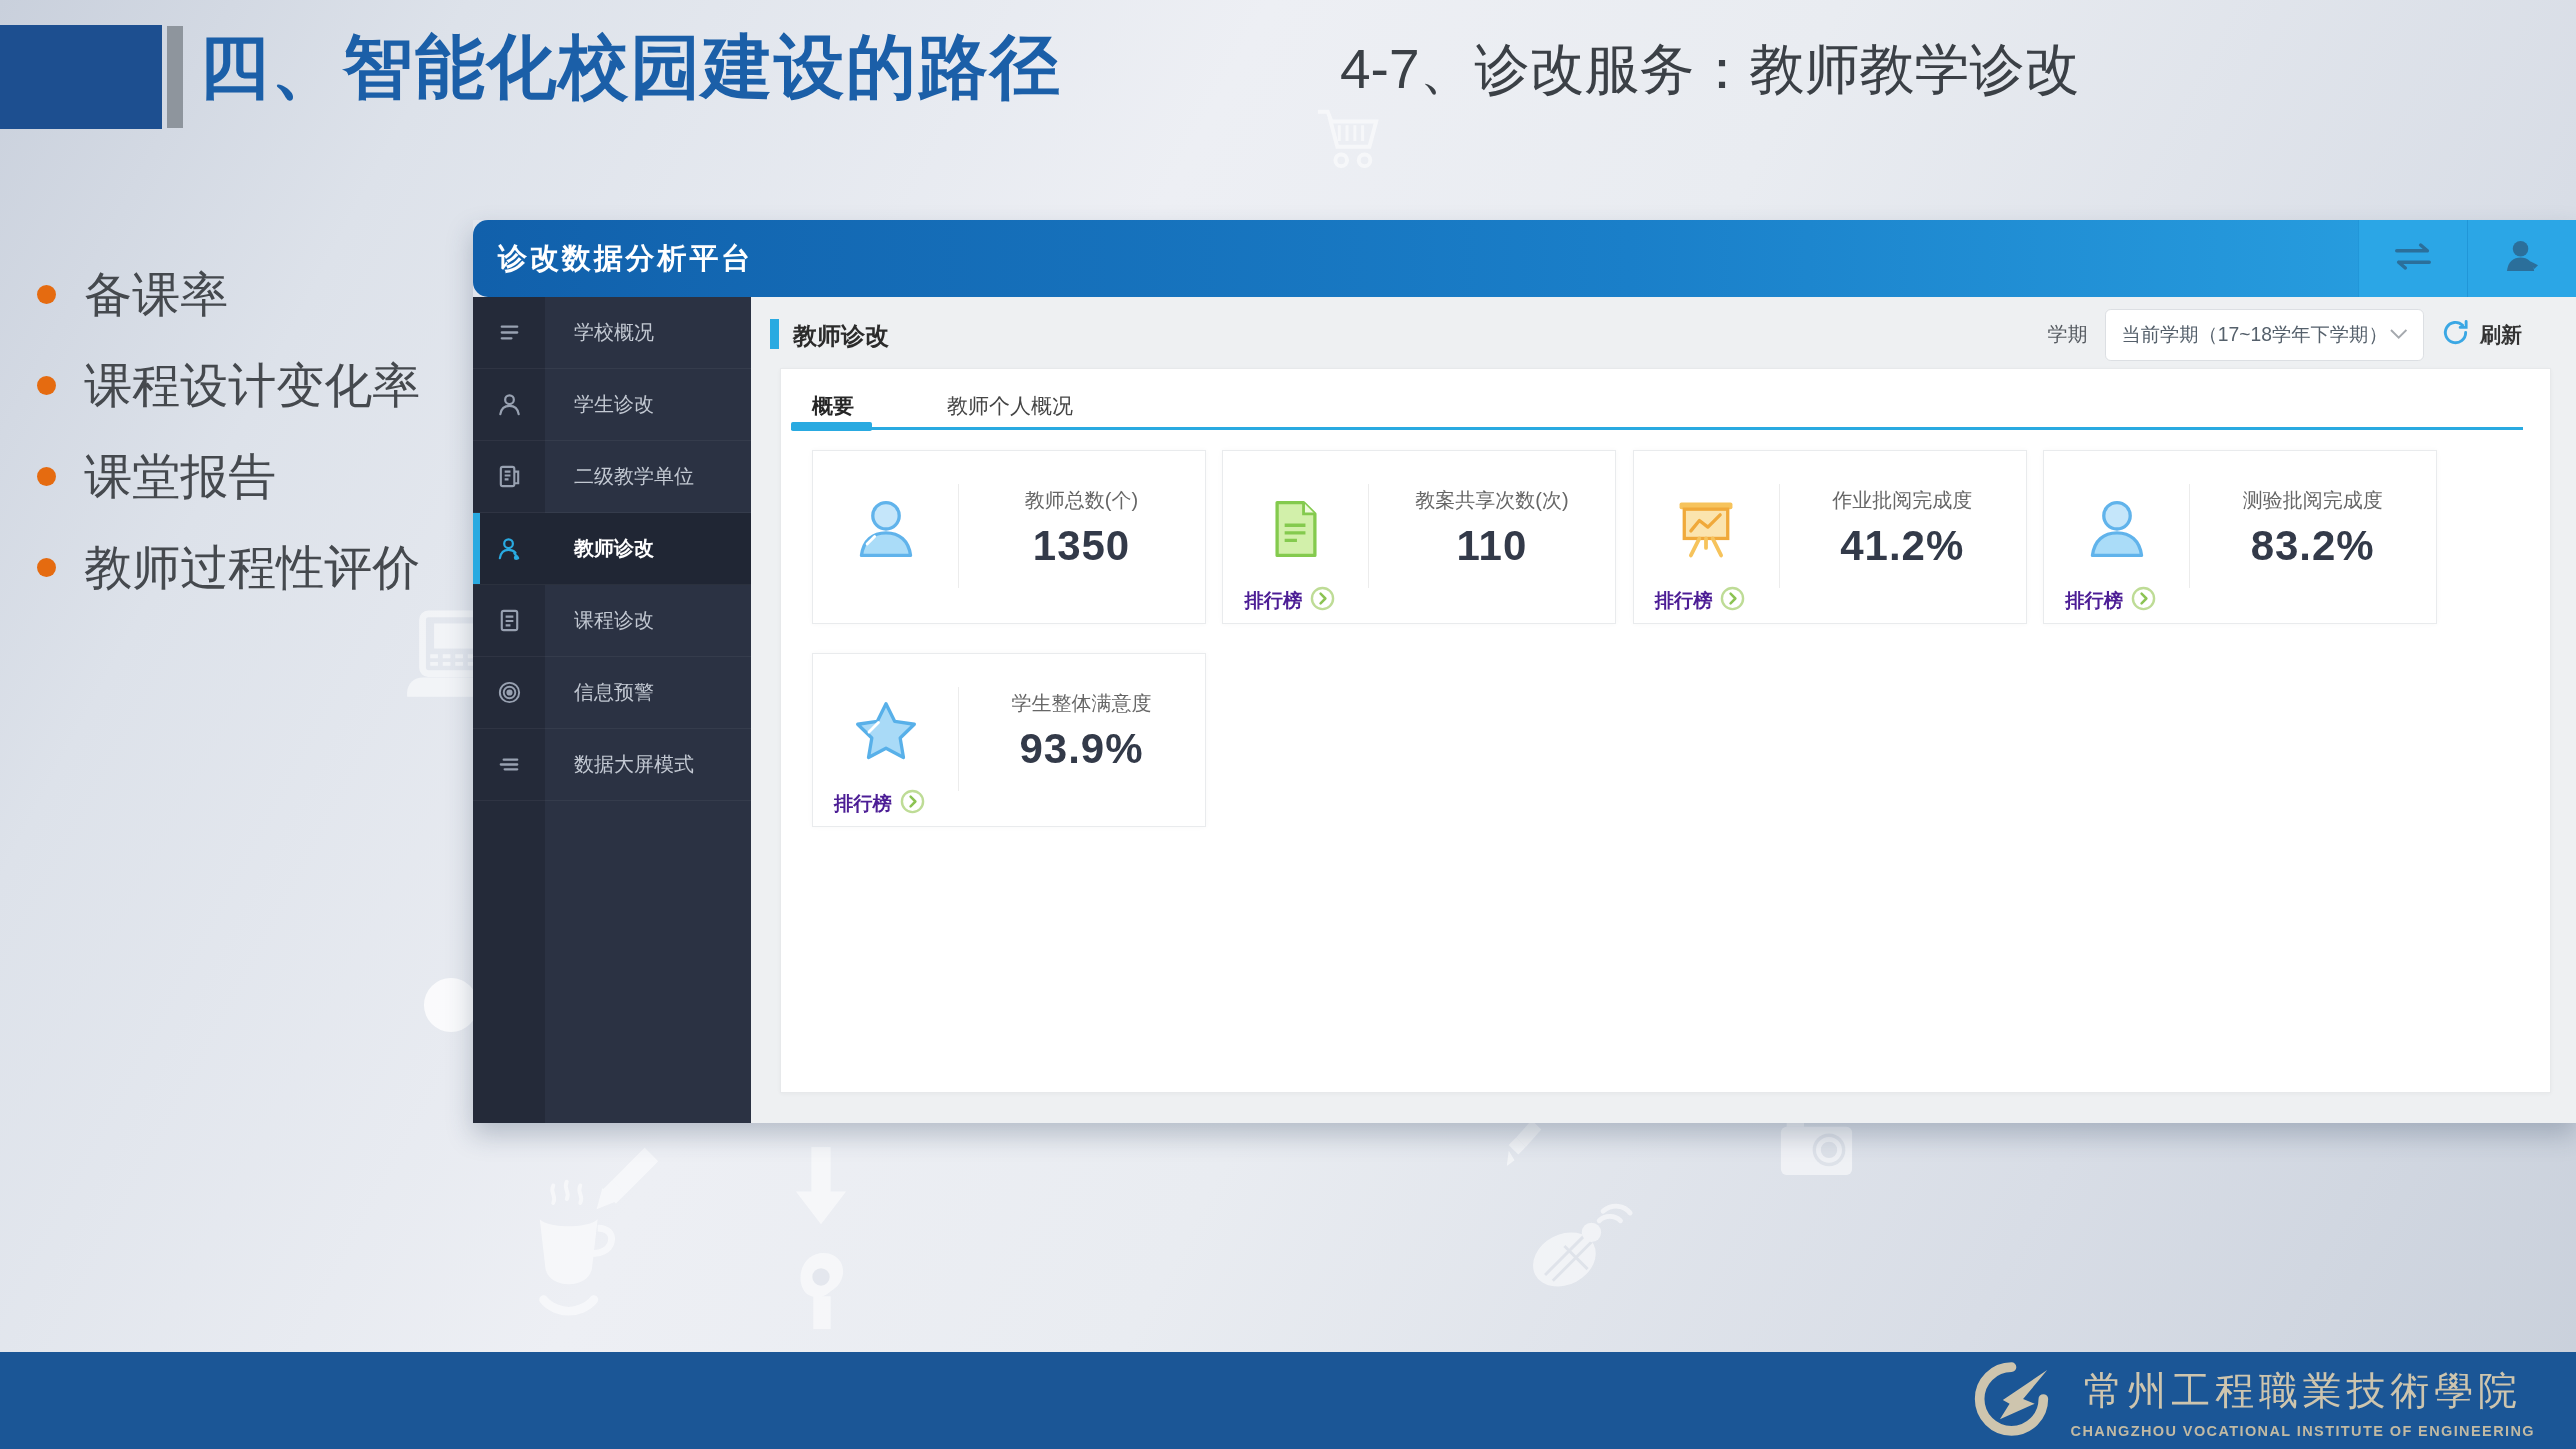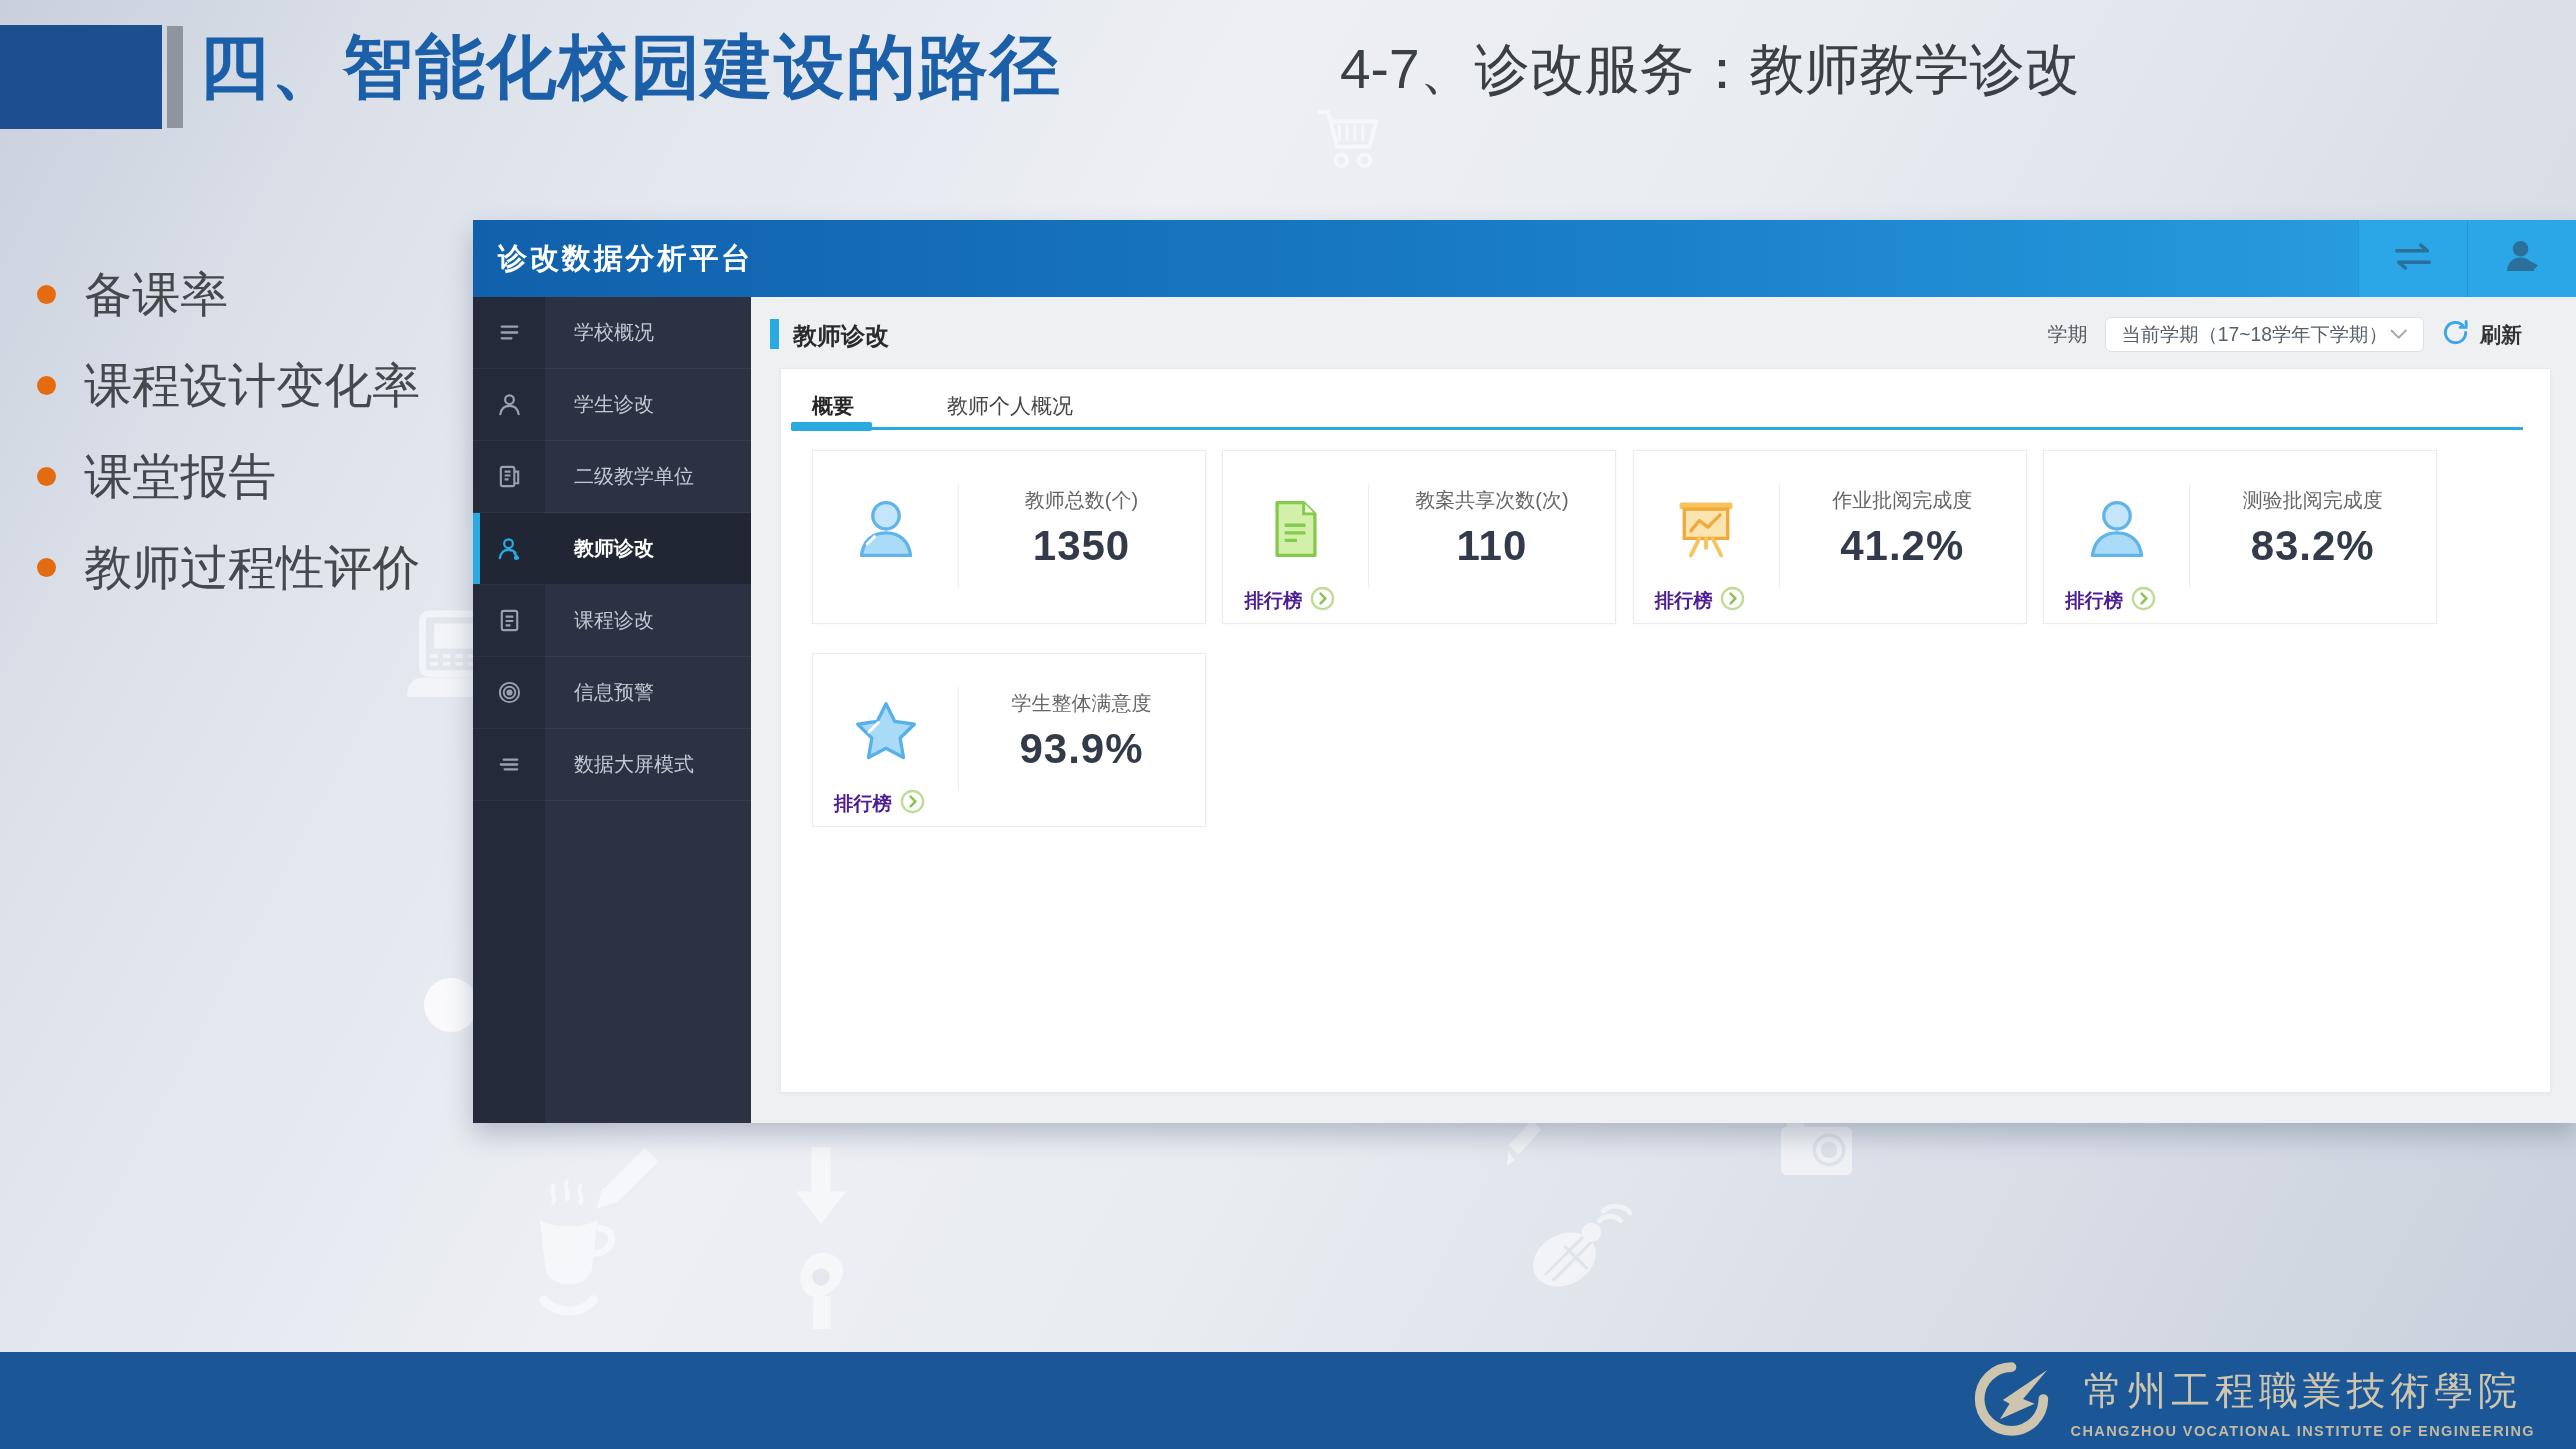--- a/index.html
+++ b/index.html
@@ -14,21 +14,21 @@
   
   .bullets{position:absolute;left:37px;top:249px;margin:0;padding:0;list-style:none;z-index:2;}
   .bullets li{height:91px;display:flex;align-items:center;}
   .dot{width:19.3px;height:19.3px;border-radius:50%;background:#e56b10;margin-right:28px;flex:none;}
   .b-text{font-size:48px;color:#45494e;white-space:nowrap;}
   
   .wm{position:absolute;z-index:1;opacity:.55;}
   .wm svg{display:block;}
   
   .dash{position:absolute;left:473px;top:220px;width:2103px;height:903px;z-index:3;box-shadow:0 11.6px 25px rgba(40,60,90,.28);}
-  .dash-header{height:77px;background:linear-gradient(90deg,#1160ab 0%,#1a7fc9 55%,#2aa4e4 100%);display:flex;align-items:center;}
+  .dash-header{height:77px;background:linear-gradient(90deg,#1160ab 0%,#1a7fc9 55%,#2aa4e4 100%);display:flex;align-items:center;border-radius:15px;}
   .dash-title{margin-left:25px;font-size:29px;font-weight:bold;color:#fff;letter-spacing:2.9px;white-space:nowrap;}
   .hdr-btns{margin-left:auto;display:flex;height:100%;}
   .hdr-btn{width:108px;height:100%;background:#2ba6e6;border-left:1.9px solid #2196d8;display:flex;align-items:center;justify-content:center;cursor:pointer;}
   .dash-body{display:flex;height:826px;}
   
   .sidebar{position:relative;width:278px;background:#2b3243;flex:none;}
   .sidebar::before{content:"";position:absolute;left:0;top:0;bottom:0;width:72px;background:rgba(0,0,0,.15);}
   .side-item{position:relative;height:71px;display:flex;align-items:center;border-bottom:1px solid rgba(255,255,255,.05);cursor:pointer;}
   .si{width:72px;display:flex;justify-content:center;align-items:center;color:#98a1b1;flex:none;position:relative;}
   .si svg{display:block;}
@@ -36,21 +36,21 @@
   .side-item.active{background:#202634;}
   .side-item.active::before{content:"";position:absolute;left:0;top:0;bottom:0;width:6.8px;background:#29aae1;}
   .side-item.active .si{color:#29aae1;}
   .side-item.active .sl{color:#fff;font-weight:bold;}
   
   .content{flex:1;background:#eef0f2;position:relative;}
   .pt-bar{position:absolute;left:19.3px;top:22px;width:8.7px;height:30px;background:#29aae1;}
   .pt-title{position:absolute;left:42px;top:23px;font-size:24px;font-weight:bold;color:#2b2b2b;white-space:nowrap;}
   .controls{position:absolute;right:54px;top:12.6px;height:50px;display:flex;align-items:center;gap:17.4px;}
   .sem-label{font-size:20px;color:#555a60;}
-  .sem-select{width:319px;height:35px;background:#fff;border:1px solid #dcdfe3;border-radius:5.8px;display:flex;align-items:center;padding:0 15.5px;box-sizing:border-box;cursor:pointer;}
+  .sem-select{width:319px;height:52px;background:#fff;border:1px solid #dcdfe3;border-radius:5.8px;display:flex;align-items:center;padding:0 15.5px;box-sizing:border-box;cursor:pointer;}
   .sem-value{font-size:19.3px;color:#55606b;white-space:nowrap;overflow:hidden;}
   .chev{margin-left:auto;flex:none;}
   .refresh{display:flex;align-items:center;gap:9.7px;cursor:pointer;}
   .refresh-label{font-size:21px;font-weight:bold;color:#333;}
   .panel{position:absolute;left:29px;right:25px;top:71px;height:725px;background:#fff;border:1px solid #e7e9eb;box-sizing:border-box;box-shadow:0 1px 3.9px rgba(0,0,0,.04);}
   .tabs{position:absolute;left:31px;top:23px;display:flex;gap:93px;}
   .tab{font-size:21px;color:#454545;cursor:pointer;white-space:nowrap;}
   .tab.active{color:#262626;font-weight:bold;}
   .tab-line{position:absolute;left:9.7px;right:27px;top:58px;height:2.9px;background:#29aae1;}
   .tab-thick{position:absolute;left:9.7px;top:53px;width:81px;height:8.7px;background:#29aae1;border-radius:1.9px;}

